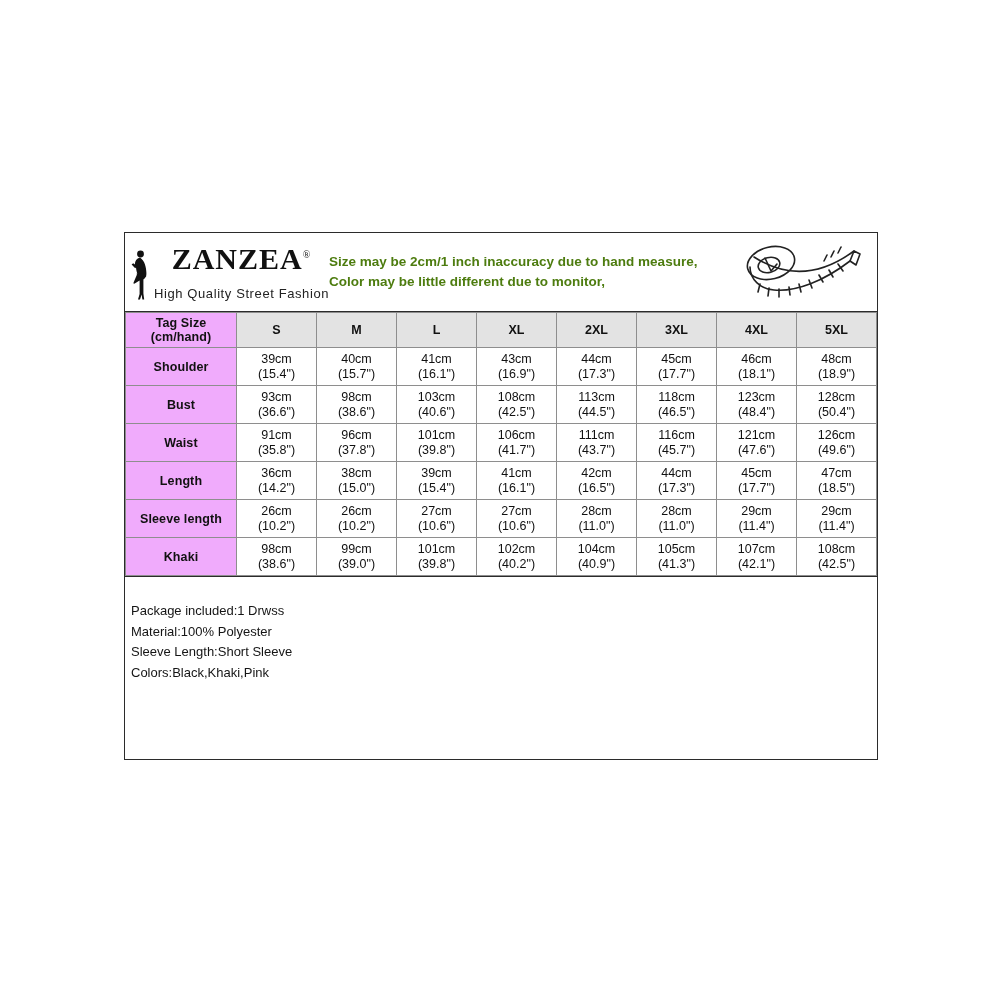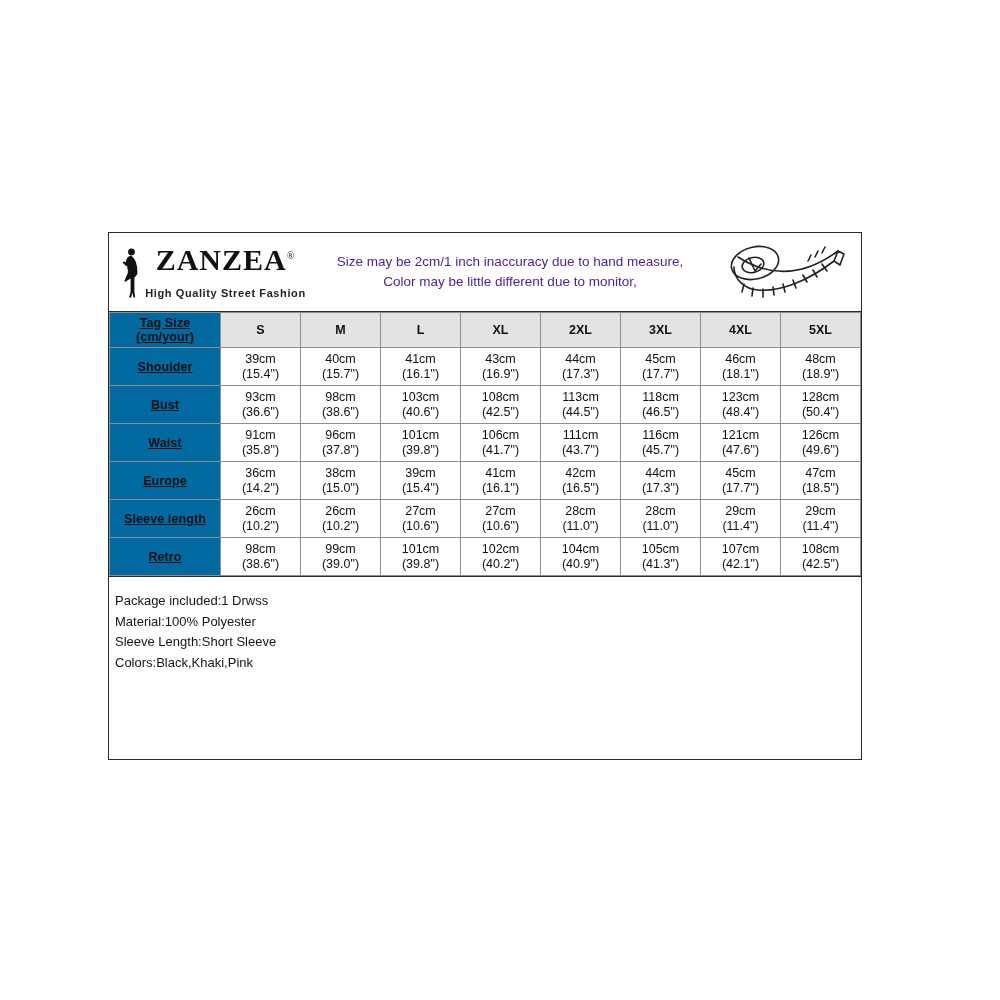--- a/index.html
+++ b/index.html
@@ -12,21 +12,21 @@
   }
   #canvas {
     position: relative;
     width: 1000px;
     height: 1000px;
     background: #ffffff;
     overflow: hidden;
   }
   #chart-wrap {
     position: absolute;
-    left: 108px;
+    left: 124px;
     top: 232px;
     width: 754px;
     height: 528px;
     border: 1.5px solid #2b2b2b;
     box-sizing: border-box;
     background: #ffffff;
   }
 
   
   .banner {
@@ -58,33 +58,33 @@
     line-height: 1;
     position: relative;
     white-space: nowrap;
   }
   .logo-reg {
     font-size: 10px;
     vertical-align: super;
     font-weight: 400;
   }
   .logo-tagline {
-    font-size: 11px;
+    font-size: 13px;
     color: #222;
     letter-spacing: 0.6px;
     margin-top: 12px;
     white-space: nowrap;
-    font-weight: 700;
+    font-weight: 400;
   }
   .banner-notes {
     flex: 1 1 auto;
-    text-align: center;
+    text-align: left;
     font-size: 13.5px;
-    font-weight: 400;
-    color: #4c1d95;
+    font-weight: 700;
+    color: #4d7c0f;
     line-height: 1.5;
     padding: 0 4px;
   }
   .banner-notes div { white-space: nowrap; }
   .banner-tape {
     width: 150px;
     flex: 0 0 150px;
     display: flex;
     align-items: center;
     justify-content: center;
@@ -99,41 +99,40 @@
   table.size-table td {
     border: 1px solid #8e8e8e;
     text-align: center;
     vertical-align: middle;
     font-size: 12.5px;
     color: #111;
     padding: 0;
   }
   td.rowlabel {
     width: 110px;
-    background: #0369a1;
+    background: #f0abfc;
     font-weight: 700;
     font-size: 12.5px;
     letter-spacing: 0.1px;
-    text-decoration: underline;
   }
   td.hdr {
     background: #e3e3e3;
     font-weight: 700;
   }
   tr.hdr-row td { height: 27px; }
   tr.hdr-row.tall td { height: 34px; }
   tr.meas-row td { height: 37px; }
   .cm-line { display: block; line-height: 1.18; }
   .in-line { display: block; line-height: 1.18; }
   .twoline { display: block; line-height: 1.15; }
 
   
   .footer-notes {
     border-top: 1.5px solid #2b2b2b;
-    padding: 14px 4px 4px 6px;
+    padding: 24px 4px 4px 6px;
     box-sizing: border-box;
   }
   .footer-notes div {
     font-size: 13px;
     color: #151515;
     line-height: 1.58;
     white-space: nowrap;
   }
 </style>
 </head>
@@ -190,21 +189,21 @@
           </g>
         </svg>
       </div>
     </div>
 
     <table class="size-table">
       <tbody>
         <tr class="hdr-row tall">
           <td class="rowlabel">
             <span class="twoline">Tag Size</span>
-            <span class="twoline">(cm/your)</span>
+            <span class="twoline">(cm/hand)</span>
           </td>
           <td class="hdr">S</td>
           <td class="hdr">M</td>
           <td class="hdr">L</td>
           <td class="hdr">XL</td>
           <td class="hdr">2XL</td>
           <td class="hdr">3XL</td>
           <td class="hdr">4XL</td>
           <td class="hdr">5XL</td>
         </tr>
@@ -314,21 +313,21 @@
               <span class="cm-line">121cm</span>
               <span class="in-line">(47.6")</span>
             </td>
           <td>
               <span class="cm-line">126cm</span>
               <span class="in-line">(49.6")</span>
             </td>
         </tr>
 
         <tr class="meas-row">
-          <td class="rowlabel">Europe</td>
+          <td class="rowlabel">Length</td>
           <td>
               <span class="cm-line">36cm</span>
               <span class="in-line">(14.2")</span>
             </td>
           <td>
               <span class="cm-line">38cm</span>
               <span class="in-line">(15.0")</span>
             </td>
           <td>
               <span class="cm-line">39cm</span>
@@ -386,21 +385,21 @@
               <span class="cm-line">29cm</span>
               <span class="in-line">(11.4")</span>
             </td>
           <td>
               <span class="cm-line">29cm</span>
               <span class="in-line">(11.4")</span>
             </td>
         </tr>
 
         <tr class="meas-row">
-          <td class="rowlabel">Retro</td>
+          <td class="rowlabel">Khaki</td>
           <td>
               <span class="cm-line">98cm</span>
               <span class="in-line">(38.6")</span>
             </td>
           <td>
               <span class="cm-line">99cm</span>
               <span class="in-line">(39.0")</span>
             </td>
           <td>
               <span class="cm-line">101cm</span>

